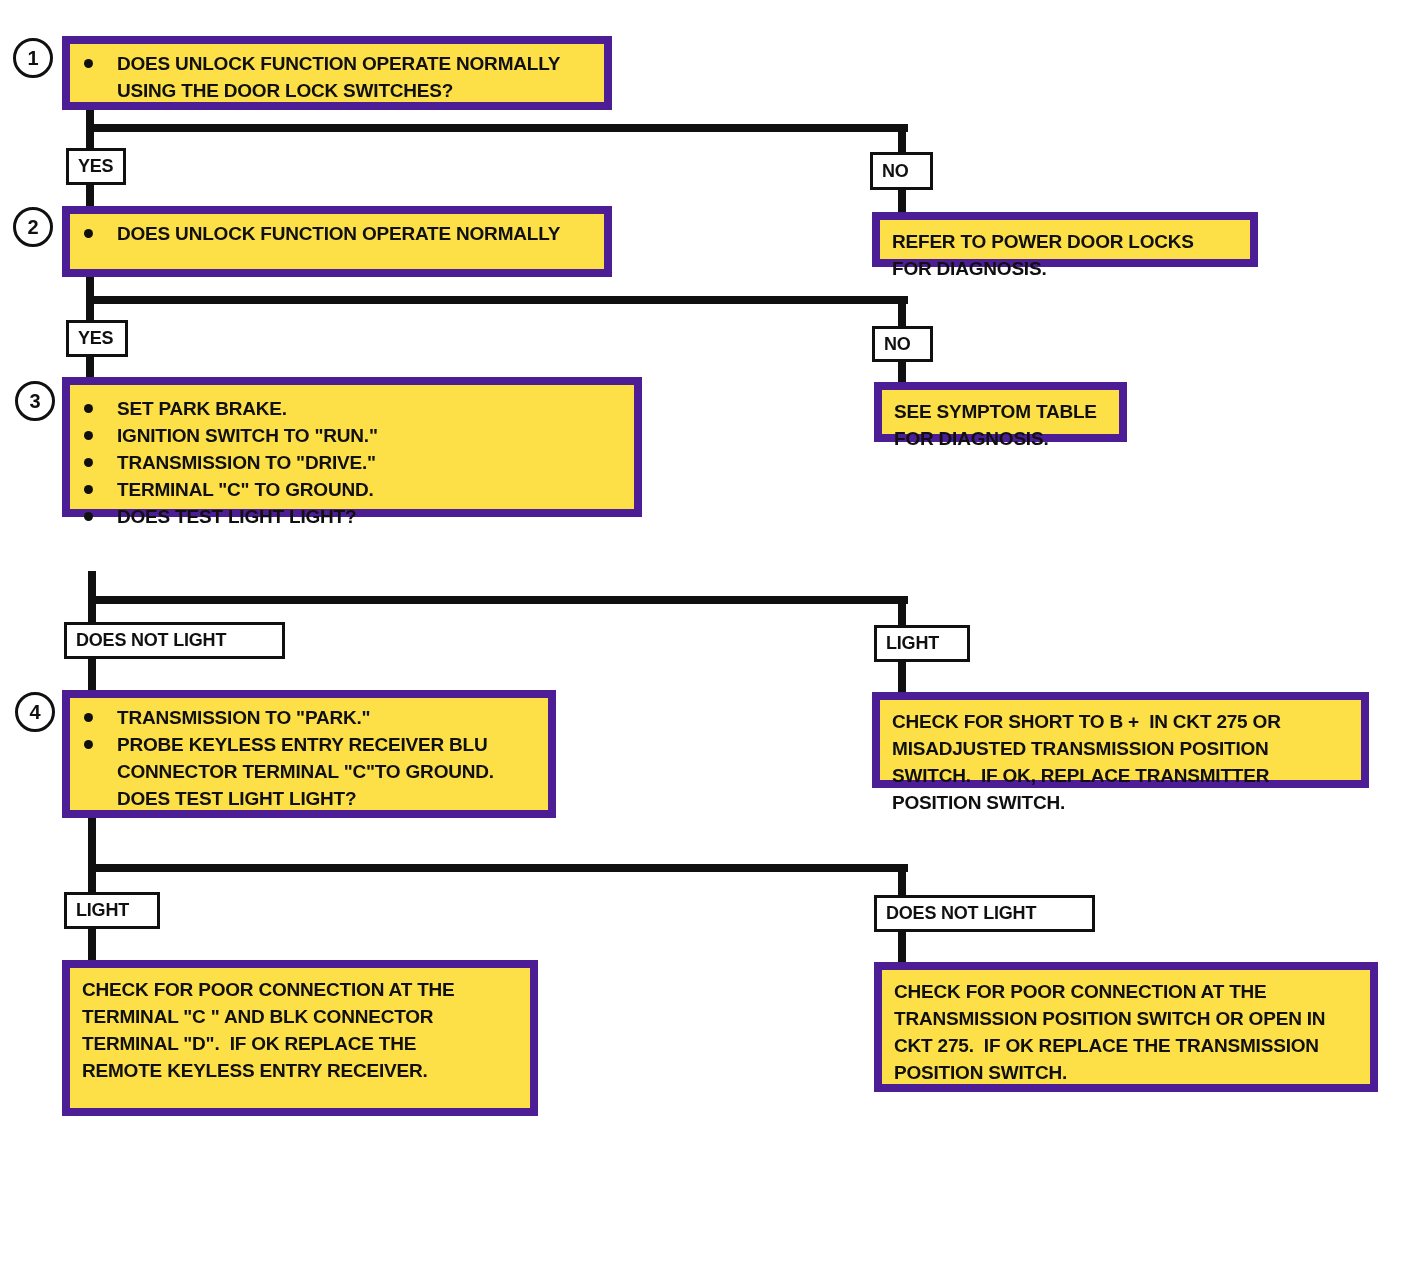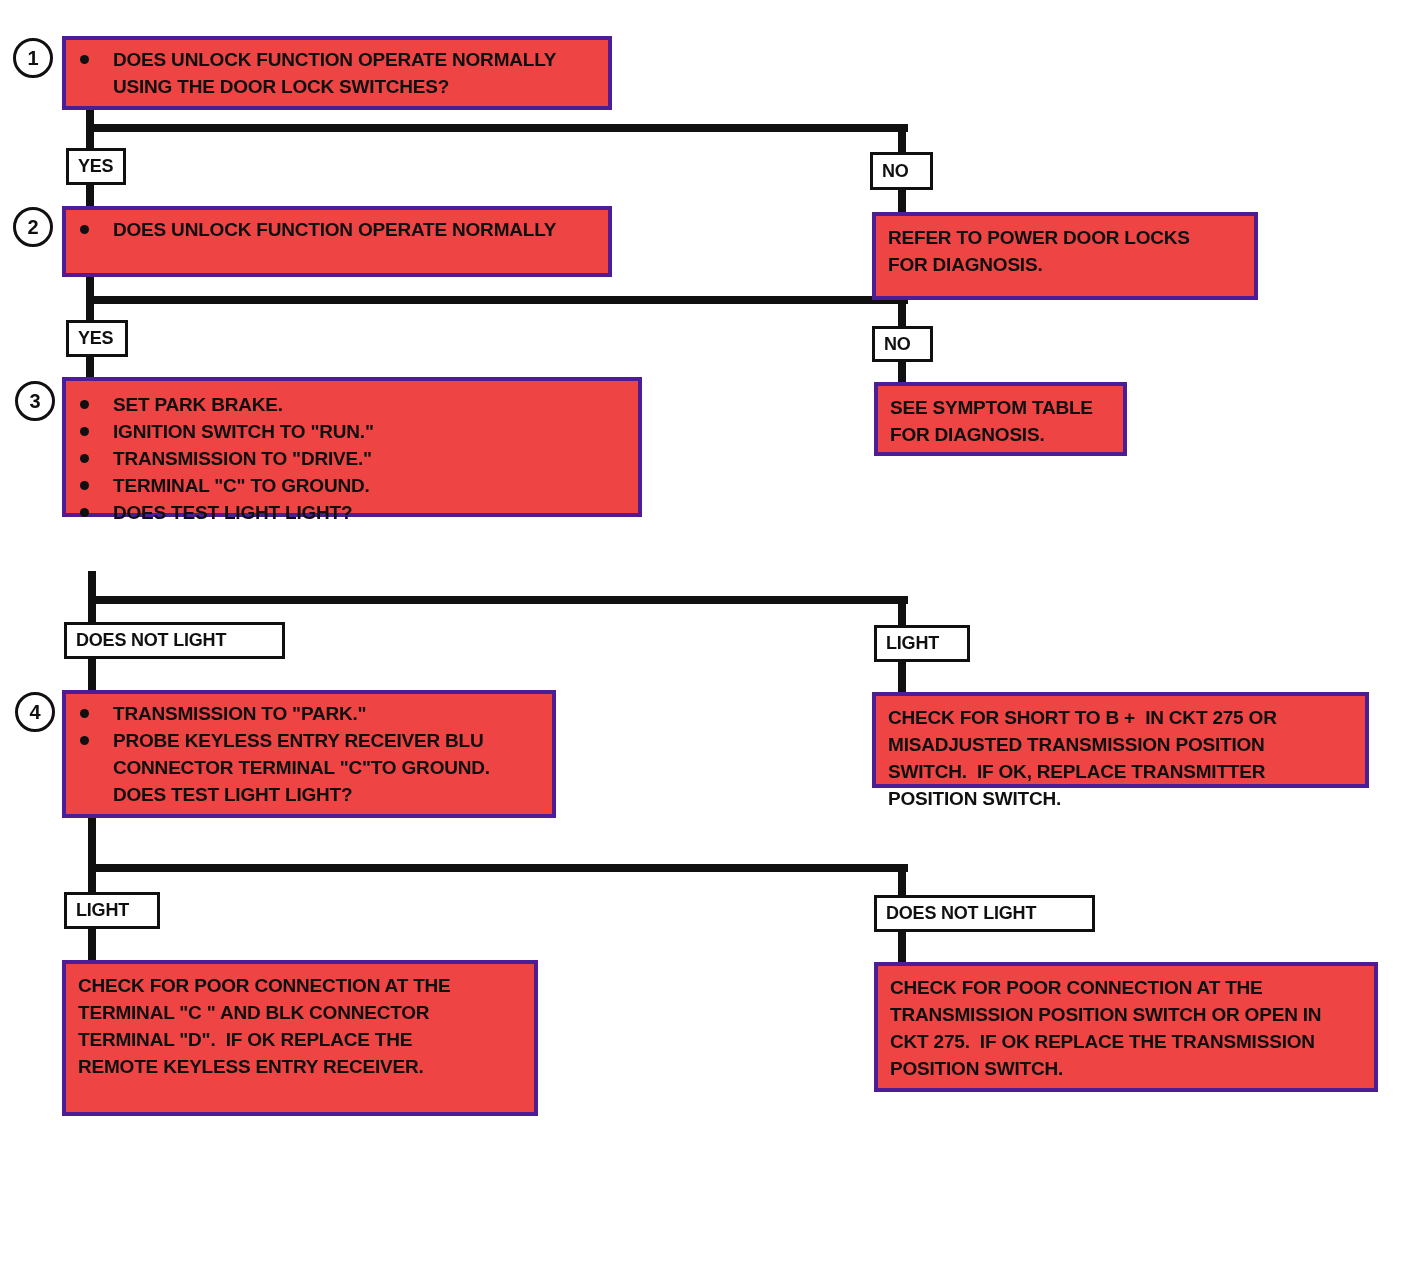--- a/index.html
+++ b/index.html
@@ -8,21 +8,21 @@
     position:relative; width:1408px; height:1264px; background:#ffffff;
     font-family:"Liberation Sans", sans-serif; color:#101010; overflow:hidden;
   }
   .ln { position:absolute; background:#101010; }
   .circle {
     position:absolute; width:40px; height:40px; border:3px solid #101010;
     border-radius:50%; background:#ffffff; display:flex; align-items:center;
     justify-content:center; font-weight:700; font-size:20px;
   }
   .box {
-    position:absolute; border:4px solid #4c1d95; background:#ef4444;
+    position:absolute; border:8px solid #4c1d95; background:#fde047;
     font-weight:700; font-size:19px; line-height:27px; letter-spacing:-0.2px;
   }
   .qbox { padding:6px 8px 6px 14px; }
   .rbox { padding:8px 8px 4px 12px; }
   .label {
     position:absolute; border:3px solid #101010; background:#ffffff;
     font-weight:700; font-size:18px; letter-spacing:-0.2px;
     display:flex; align-items:center; padding-left:9px;
   }
   .brow { display:flex; align-items:flex-start; }
@@ -70,38 +70,38 @@
       <div class="btxt">
         <div class="lnrow">DOES UNLOCK FUNCTION OPERATE NORMALLY</div>
         <div class="lnrow">USING THE DOOR LOCK SWITCHES?</div>
       </div>
     </div>
   </div>
 
   <div class="label" style="left:66px;top:148px;width:60px;height:37px">YES</div>
   <div class="label" style="left:870px;top:152px;width:63px;height:38px">NO</div>
 
-  <div class="box rbox" style="left:872px;top:212px;width:386px;height:88px">
+  <div class="box rbox" style="left:872px;top:212px;width:386px;height:55px">
     <div class="lnrow">REFER TO POWER DOOR LOCKS</div>
     <div class="lnrow">FOR DIAGNOSIS.</div>
   </div>
 
   <div class="box qbox" style="left:62px;top:206px;width:550px;height:71px">
     <div class="brow">
       <span class="bdot"></span>
       <div class="btxt">
         <div class="lnrow">DOES UNLOCK FUNCTION OPERATE NORMALLY</div>
       </div>
     </div>
   </div>
 
   <div class="label" style="left:66px;top:320px;width:62px;height:37px">YES</div>
   <div class="label" style="left:872px;top:326px;width:61px;height:36px">NO</div>
 
-  <div class="box rbox" style="left:874px;top:382px;width:253px;height:74px">
+  <div class="box rbox" style="left:874px;top:382px;width:253px;height:60px">
     <div class="lnrow">SEE SYMPTOM TABLE</div>
     <div class="lnrow">FOR DIAGNOSIS.</div>
   </div>
 
   <div class="box qbox" style="left:62px;top:377px;width:580px;height:140px;padding-top:10px">
     <div class="brow">
       <span class="bdot"></span>
       <div class="btxt">
           <div class="lnrow">SET PARK BRAKE.</div>
         </div>

